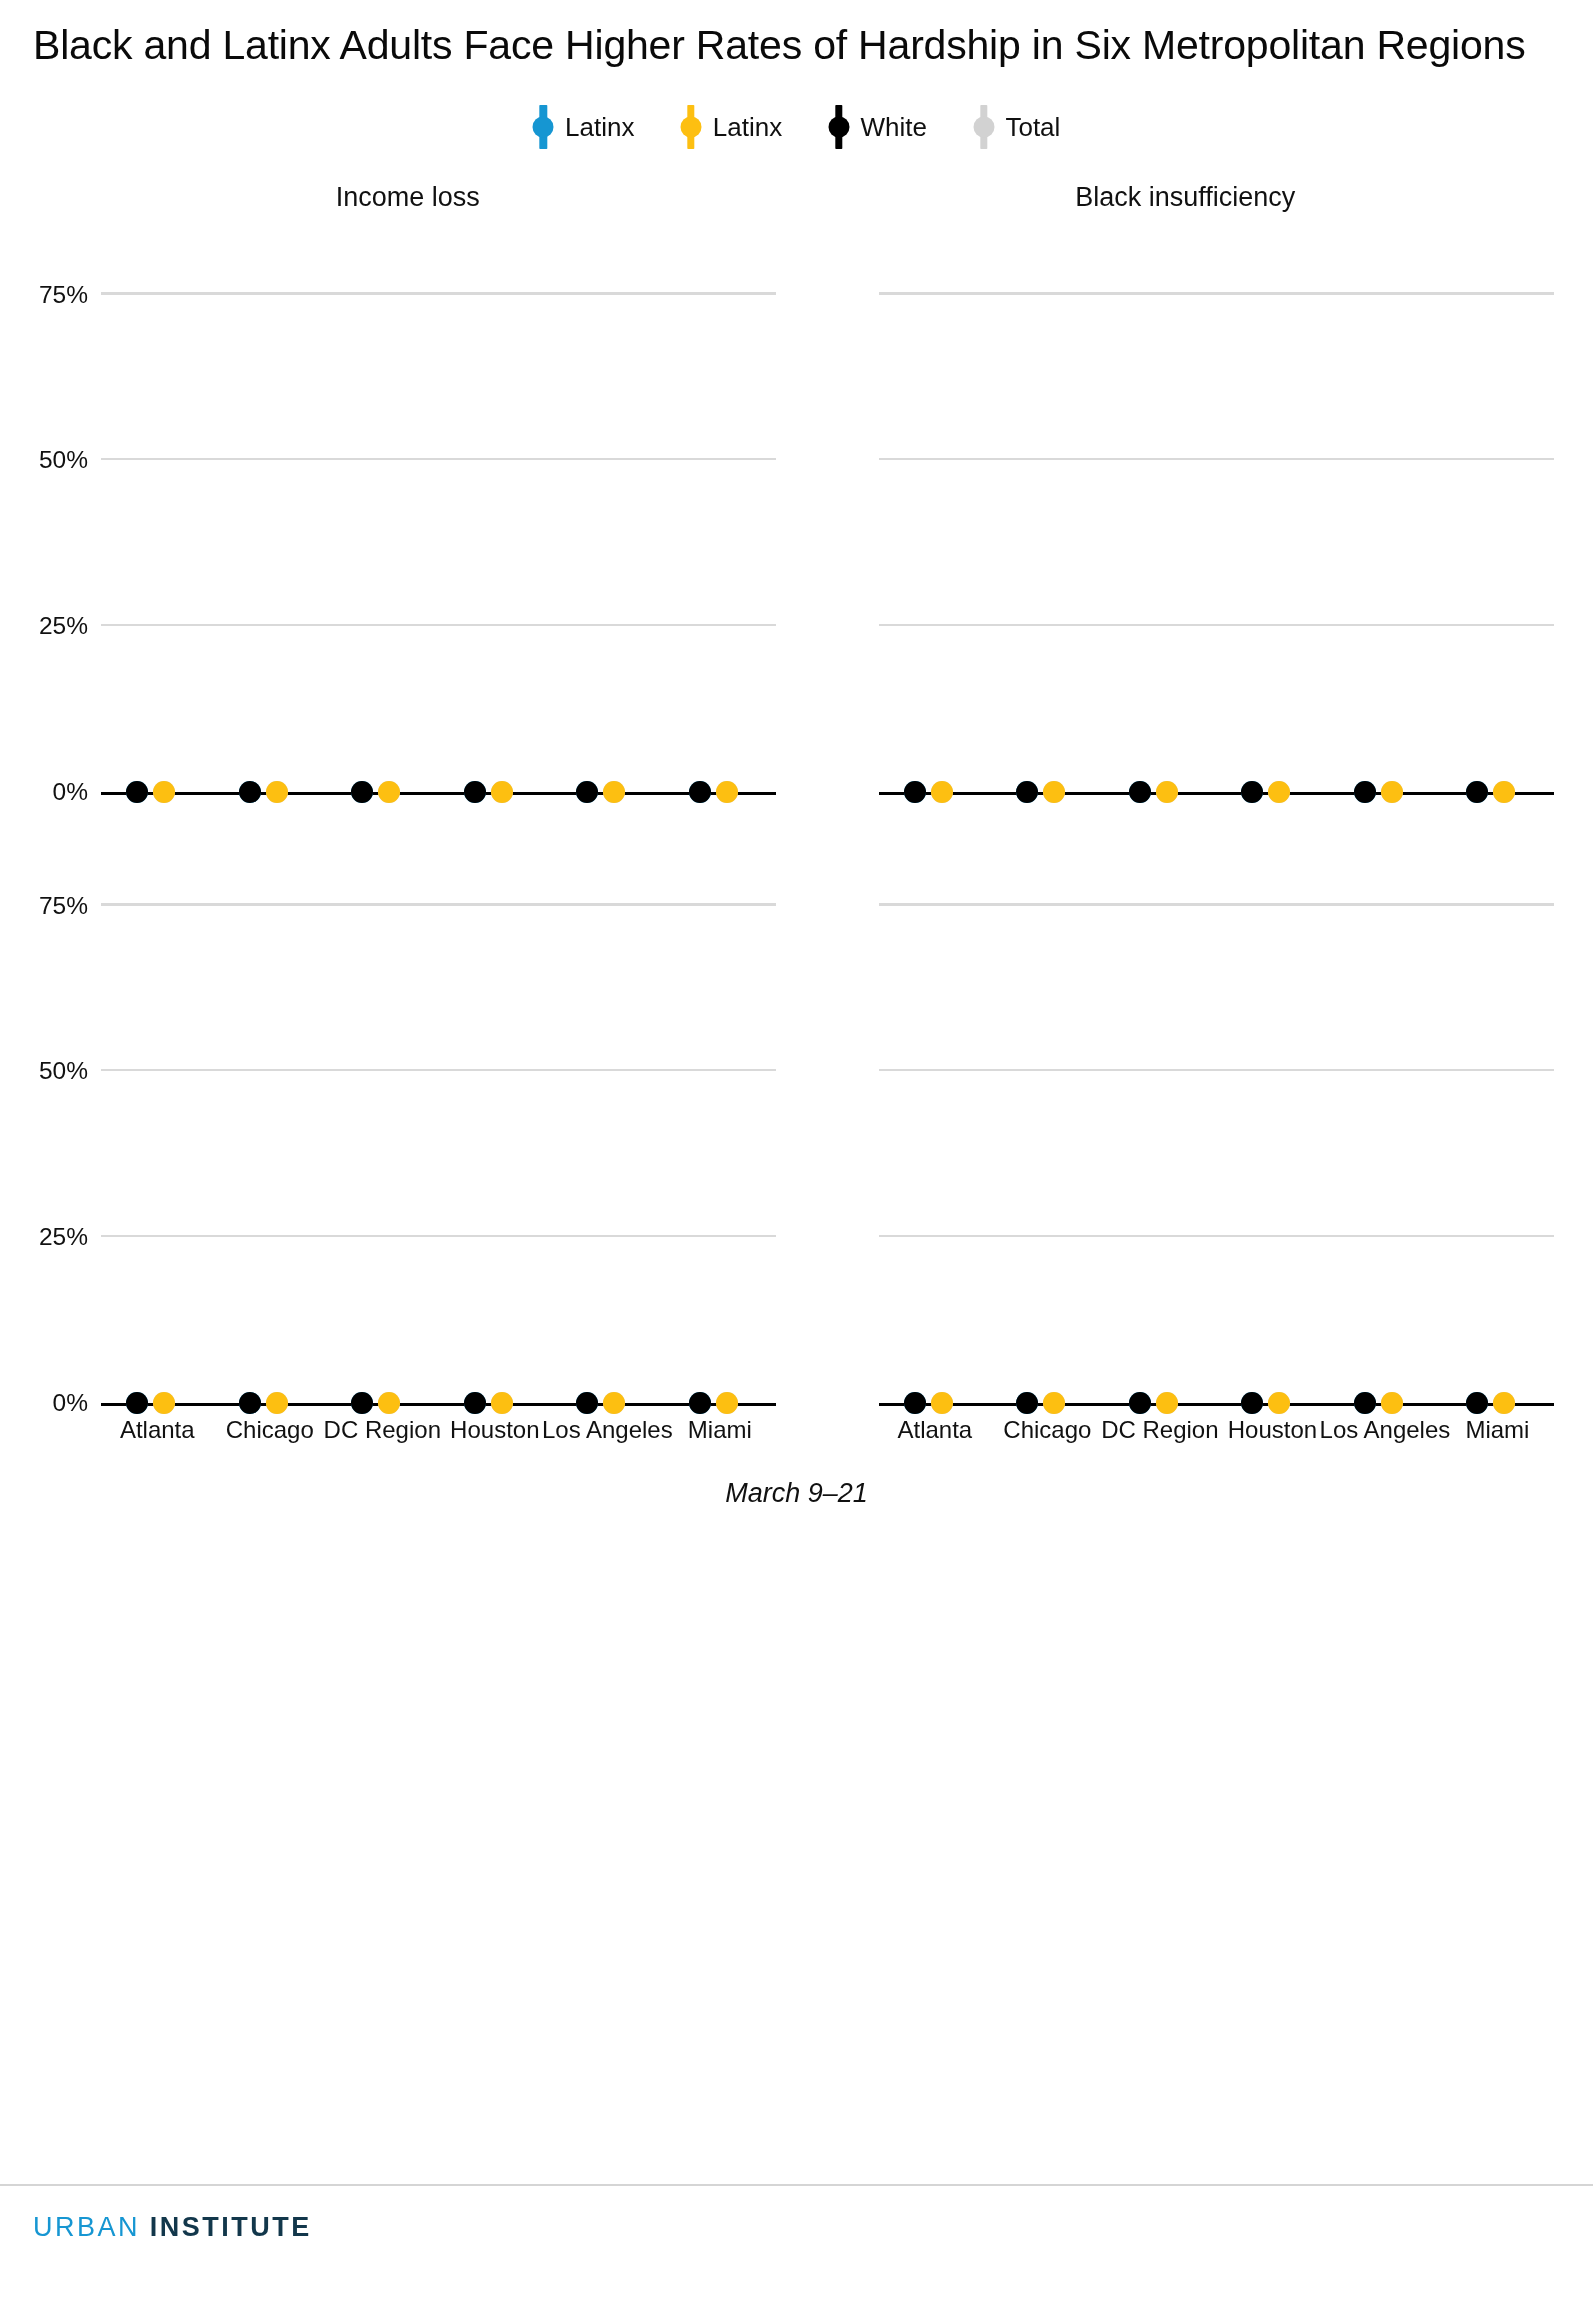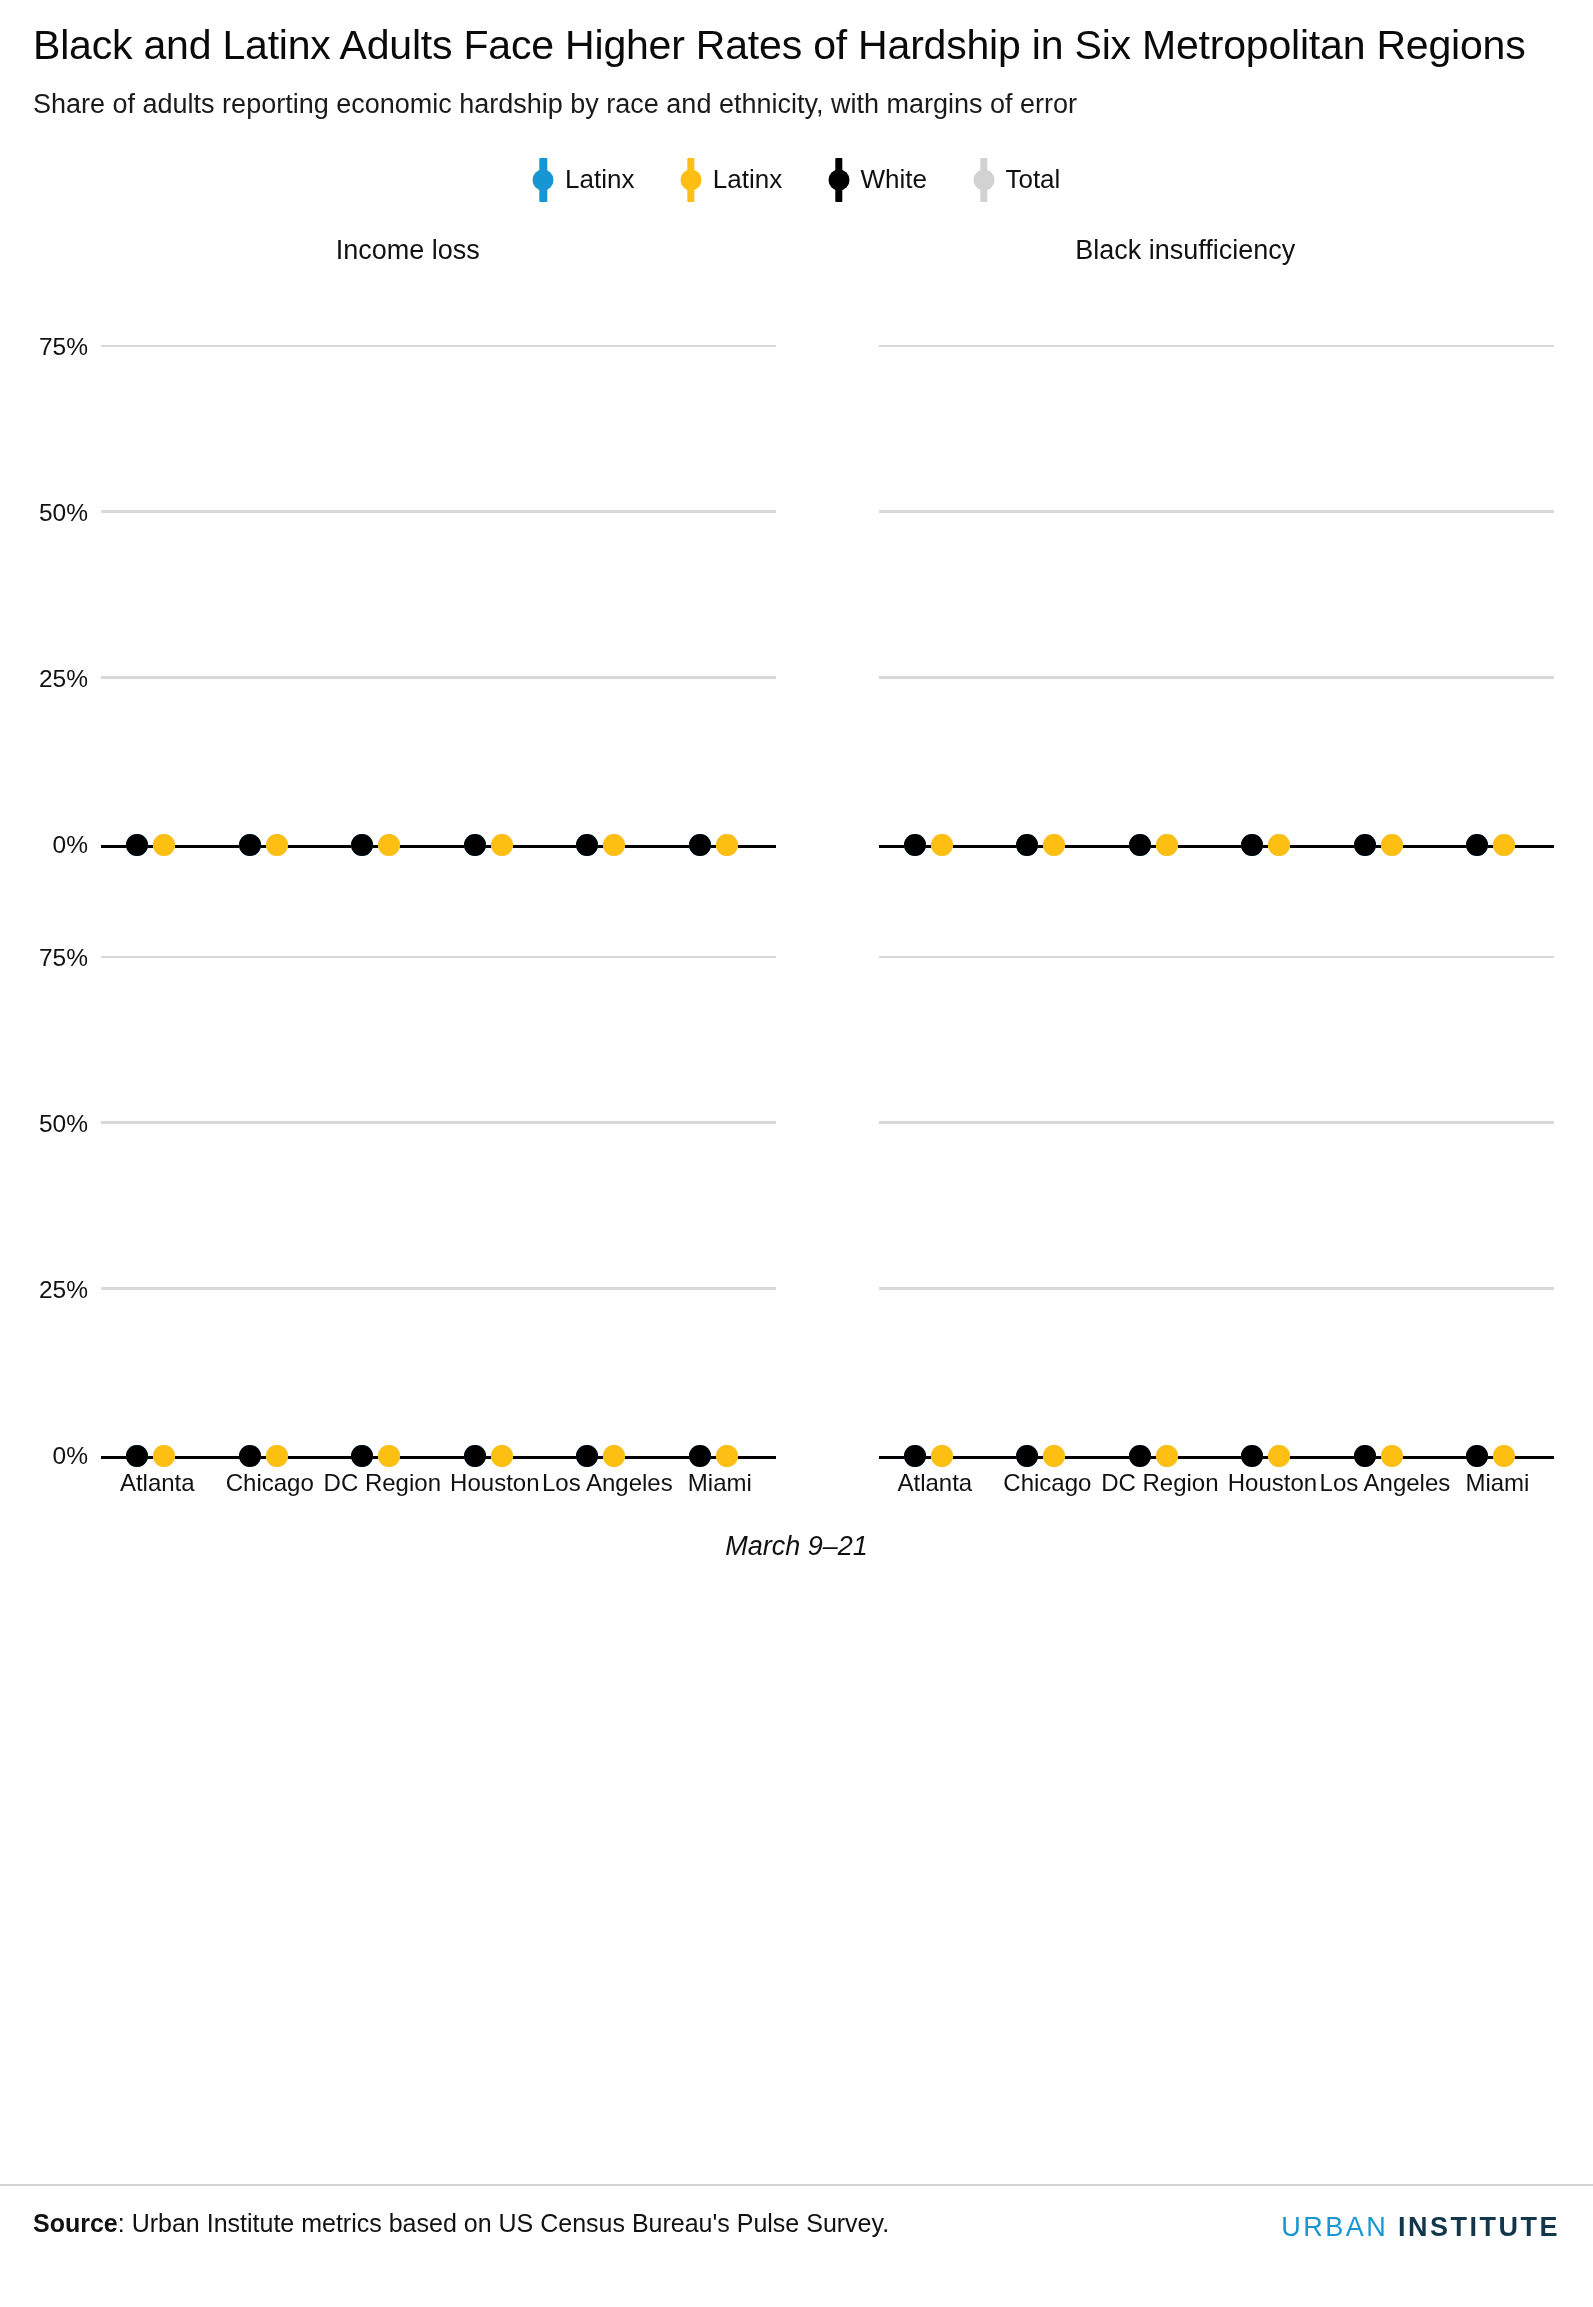--- a/index.html
+++ b/index.html
@@ -110,21 +110,20 @@
     font-size:27px;letter-spacing:2.5px;font-weight:700;color:#12374b;
   }
 </style>
 </head>
 <body>
 
 <div class="page">
 
   <div class="header">
     <div class="title">Black and Latinx Adults Face Higher Rates of Hardship in Six Metropolitan Regions</div>
-    <div class="subtitle">Share of adults reporting economic hardship by race and ethnicity, with margins of error</div>
   </div>
 
   <div class="legend" id="legend">
       <div class="legend-item">
         <span class="legend-marker">
           <span class="bar" style="background: rgb(22, 150, 210);"></span>
           <span class="dot" style="background: rgb(22, 150, 210);"></span>
         </span>
         <span class="legend-label">Latinx</span>
       </div>
@@ -594,23 +593,20 @@
           <div class="xlabel" style="left: 58.3333%;">Houston</div>
           <div class="xlabel" style="left: 75%;">Los Angeles</div>
           <div class="xlabel" style="left: 91.6667%;">Miami</div>
         </div>
       </div>
     </div>
 
   <div class="note">March 9–21</div>
 
   <div class="footer">
-    <div class="source">
-      <b>Source</b><span>: Urban Institute metrics based on US Census Bureau's Pulse Survey.</span>
-    </div>
     <div class="logo">
       <span class="logo-urban">URBAN</span>
       <span class="logo-inst">INSTITUTE</span>
     </div>
   </div>
 
 </div>
 
 
 </body></html>

